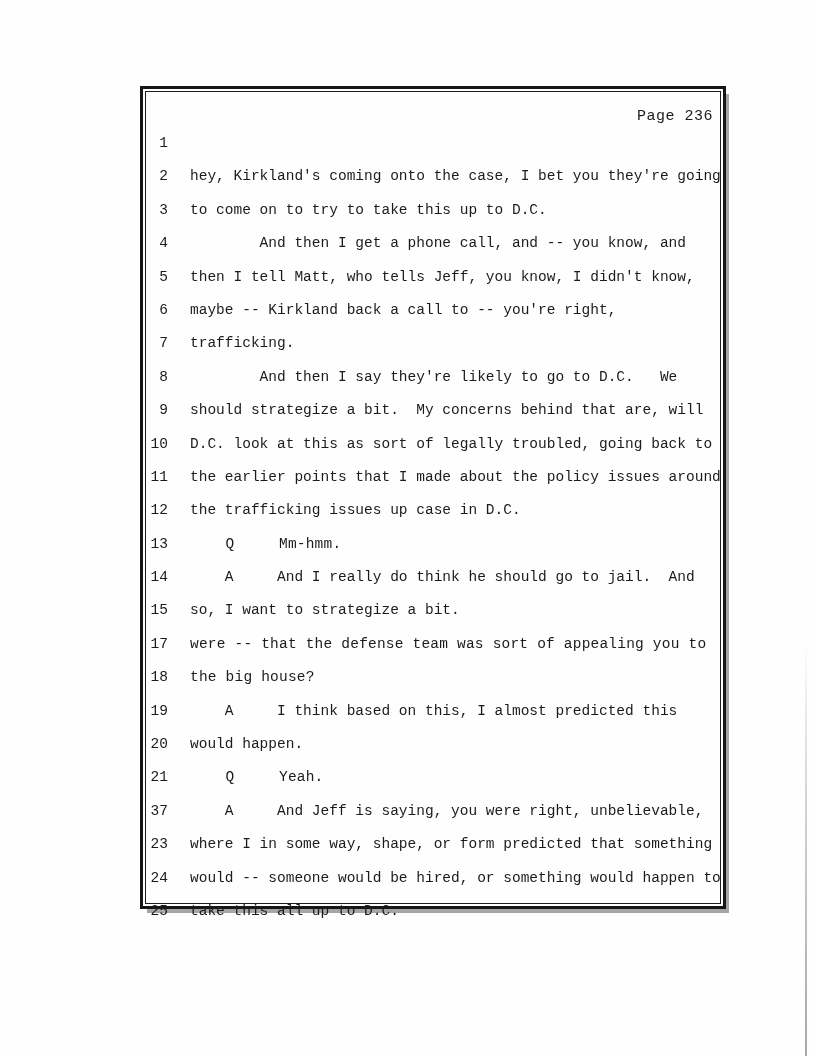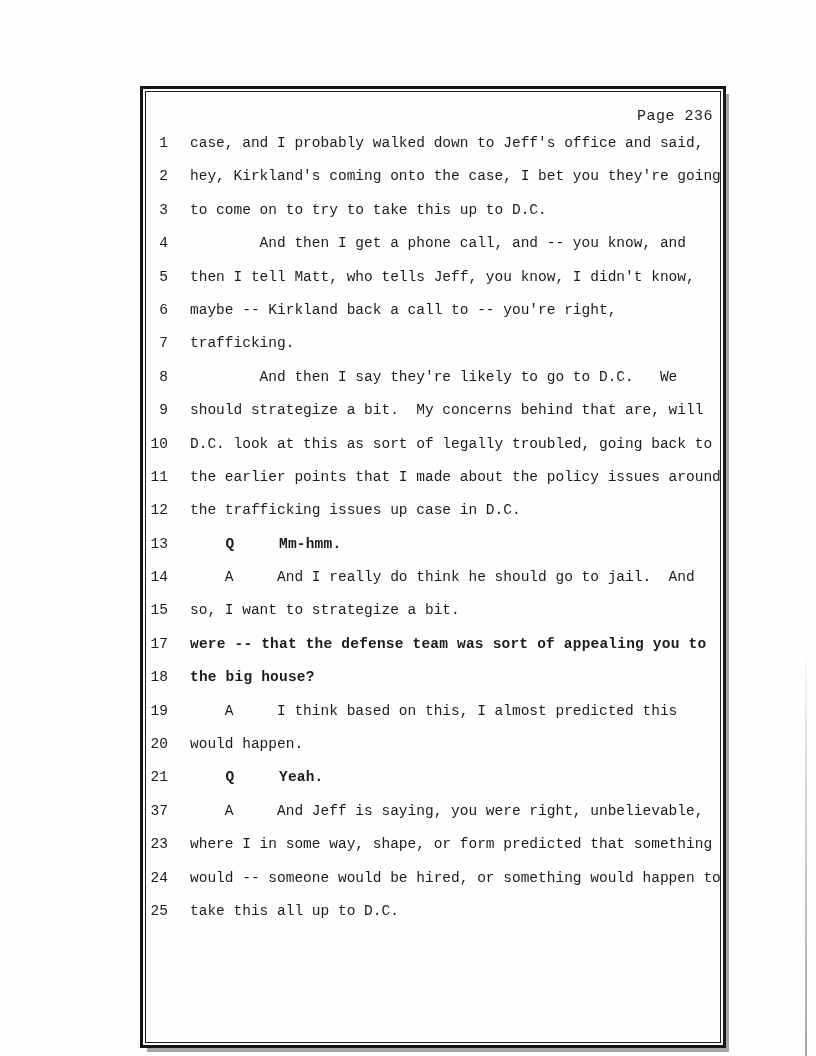--- a/index.html
+++ b/index.html
@@ -15,21 +15,21 @@
     overflow: hidden;
     font-family: "Liberation Mono", "DejaVu Sans Mono", monospace;
     color: #1b1b1b;
   }
   
   .frame {
     position: absolute;
     left: 140px;
     top: 86px;
     width: 586px;
-    height: 962px;
+    height: 823px;
     border: 3px solid #161616;
     box-shadow: 5px 6px 0 -2px #a6a6a6;
     background: #fffefe;
     box-sizing: border-box;
   }
   
   .frame-inner {
     position: absolute;
     inset: 2px;
     border: 1px solid #1d1d1d;
@@ -59,21 +59,21 @@
     width: 22px;
     flex: 0 0 22px;
     text-align: right;
     white-space: pre;
   }
   .line .text {
     padding-left: 22px;
     white-space: pre;
   }
   .line.bold .text {
-    font-weight: 700;
+    font-weight: 400;
     letter-spacing: 0.2px;
   }
   
   .scan-line {
     position: absolute;
     left: 805px;
     top: 640px;
     width: 2px;
     height: 416px;
     background: linear-gradient(to bottom,
@@ -88,21 +88,20 @@
 <div class="page">
 
   <div class="frame">
     <div class="frame-inner">
 
       <div class="page-header">Page 236</div>
 
       <div class="lines">
           <div class="line">
     <span class="num">1</span>
-    <span class="text">case, and I probably walked down to Jeff's office and said,</span>
   </div>
           <div class="line">
     <span class="num">2</span>
     <span class="text">hey, Kirkland's coming onto the case, I bet you they're going</span>
   </div>
           <div class="line">
     <span class="num">3</span>
     <span class="text">to come on to try to take this up to D.C.</span>
   </div>
           <div class="line">

